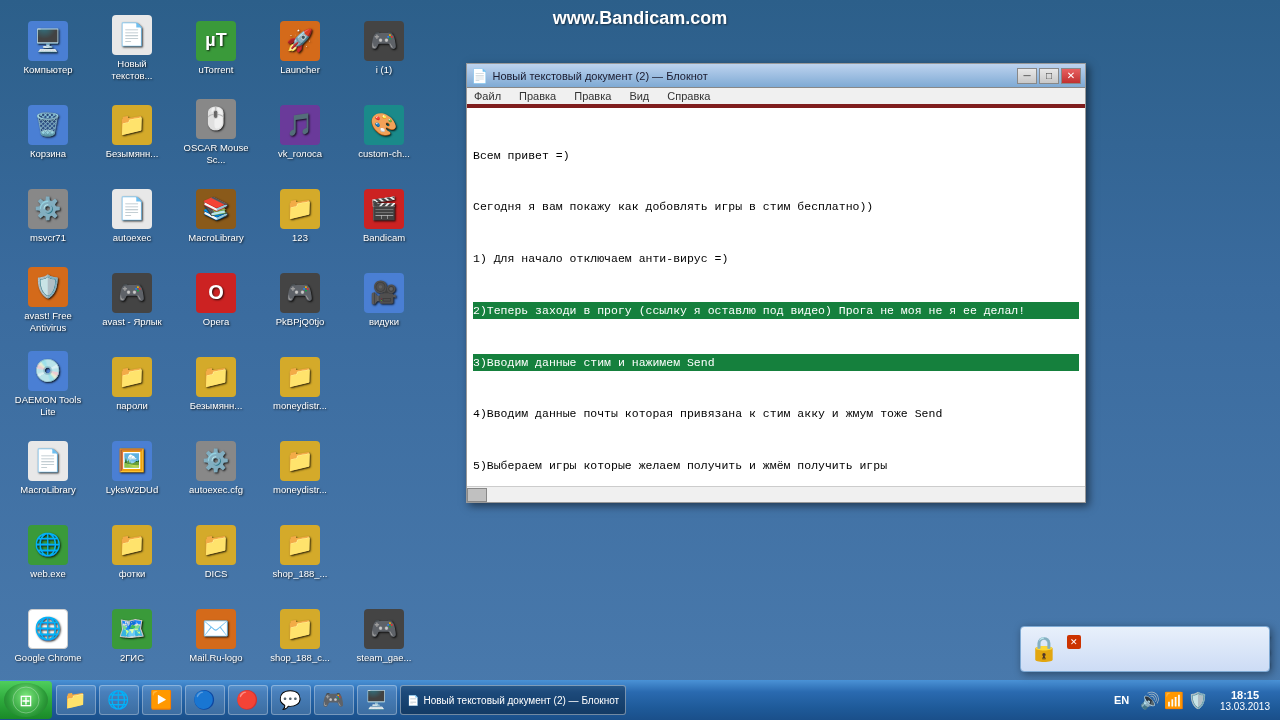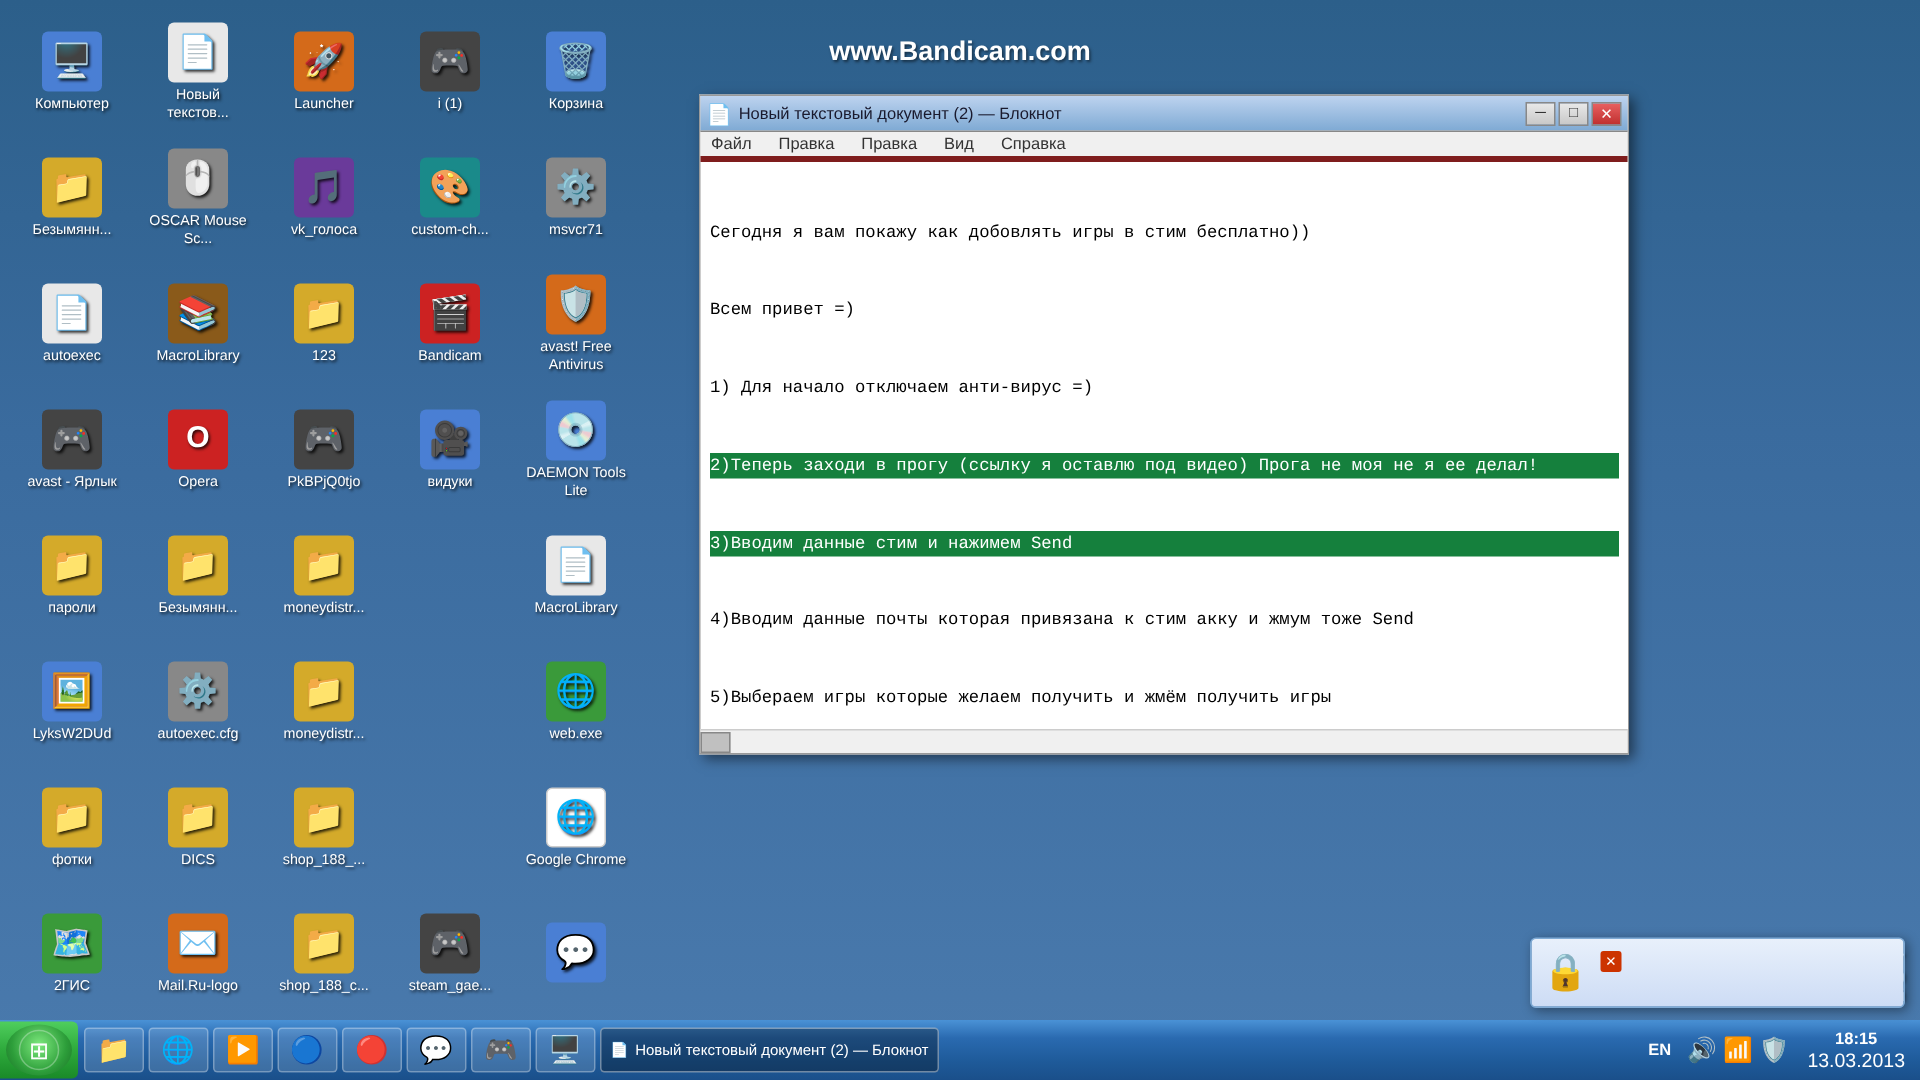--- a/index.html
+++ b/index.html
@@ -17,21 +17,21 @@
     .desktop {
       width: 100%;
       height: 100%;
       background: linear-gradient(180deg, #2c5f8a 0%, #3a6b9e 40%, #4a7aad 100%);
       position: relative;
     }
 
     
     .watermark {
       position: absolute;
-      top: 24px;
+      top: 8px;
       left: 50%;
       transform: translateX(-50%);
       color: white;
       font-size: 18px;
       font-weight: bold;
       text-shadow: 1px 1px 2px rgba(0,0,0,0.5);
       z-index: 5;
     }
 
     
@@ -281,21 +281,21 @@
       display: flex;
       flex-direction: column;
       align-items: center;
       font-size: 10px;
       color: white;
       padding: 0 4px;
       cursor: pointer;
     }
 
     .clock-time { font-size: 11px; font-weight: bold; }
-    .clock-date { font-size: 13px; }
+    .clock-date { font-size: 10px; }
 
     .lang-indicator {
       font-size: 11px;
       color: white;
       font-weight: bold;
       padding: 2px 3px;
     }
 
     
     .win7-info {
@@ -381,20 +381,24 @@
 
     <div class="desktop-icon">
       <div class="icon-img ic-blue">🖥️</div>
       <span class="icon-label">Компьютер</span>
     </div>
     <div class="desktop-icon">
       <div class="icon-img ic-white">📄</div>
       <span class="icon-label">Новый текстов...</span>
     </div>
     <div class="desktop-icon">
+      <div class="icon-img ic-green" style="font-size:18px;font-weight:bold;color:white;">µT</div>
+      <span class="icon-label">uTorrent</span>
+    </div>
+    <div class="desktop-icon">
       <div class="icon-img ic-orange">🚀</div>
       <span class="icon-label">Launcher</span>
     </div>
     <div class="desktop-icon">
       <div class="icon-img ic-dark">🎮</div>
       <span class="icon-label">i (1)</span>
     </div>
 
     <div class="desktop-icon">
       <div class="icon-img ic-blue">🗑️</div>
@@ -566,22 +570,22 @@
     </div>
     <div class="notepad-menubar">
       <span class="notepad-menu-item">Файл</span>
       <span class="notepad-menu-item">Правка</span>
       <span class="notepad-menu-item">Правка</span>
       <span class="notepad-menu-item">Вид</span>
       <span class="notepad-menu-item">Справка</span>
     </div>
     <div class="notepad-content">
       <div class="notepad-text-content">
+        <span class="text-line">Всем привет =)</span>
         <span class="text-line">Сегодня я вам покажу как добовлять игры в стим бесплатно))</span>
-        <span class="text-line">Всем привет =)</span>
         <span class="text-line">1) Для начало отключаем анти-вирус =)</span>
         <span class="text-line selected">2)Теперь заходи в прогу (ссылку я оставлю под видео) Прога не моя не я ее делал!</span>
         <span class="text-line selected">3)Вводим данные стим и нажимем Send</span>
         <span class="text-line">4)Вводим данные почты которая привязана к стим акку и жмум тоже Send</span>
         <span class="text-line">5)Выбераем игры которые желаем получить и жмём получить игры</span>
         
         
         
         
         

